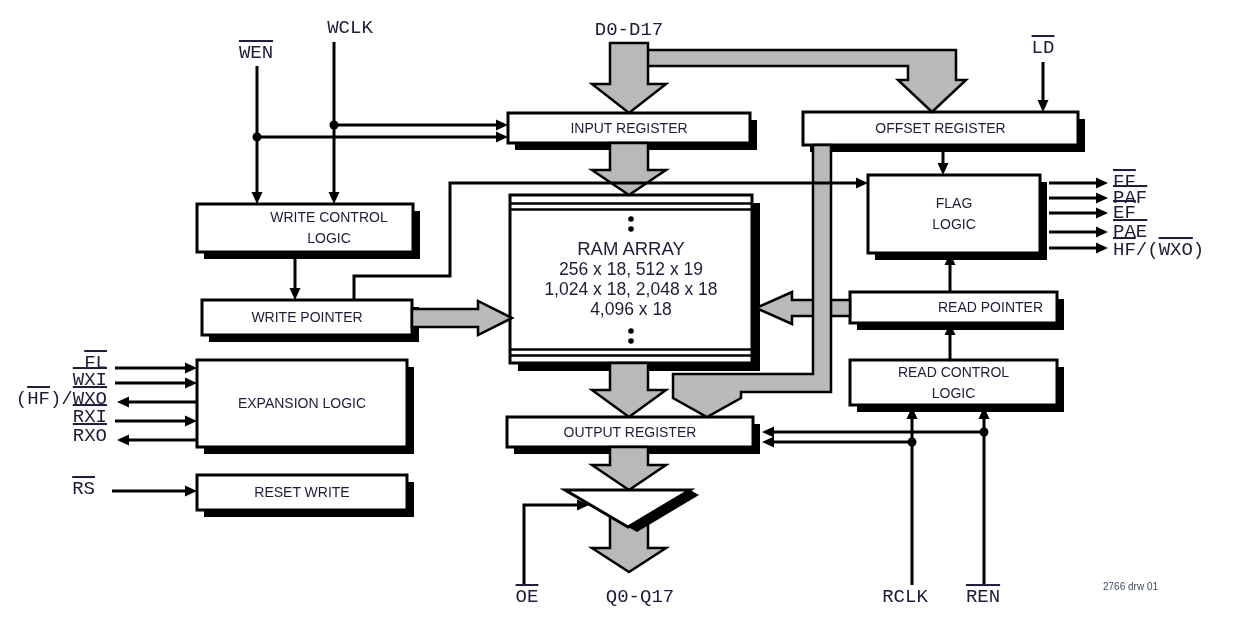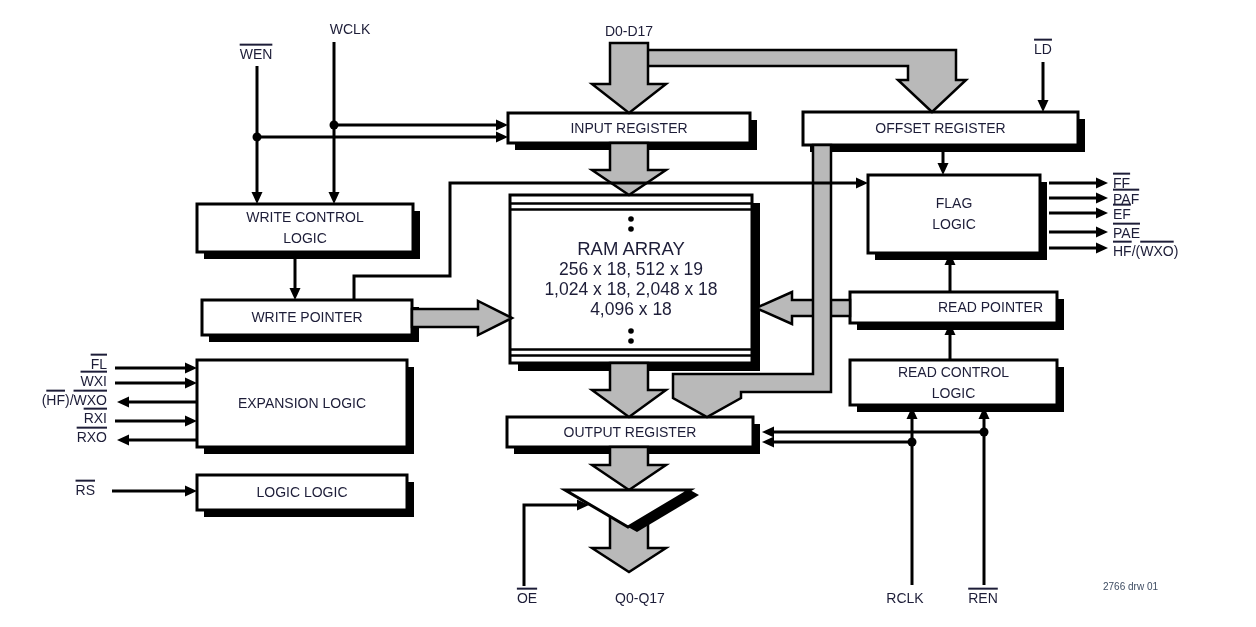--- a/index.html
+++ b/index.html
@@ -14,22 +14,22 @@
          font-family:"Liberation Sans",sans-serif;overflow:hidden;}
   .stage svg{position:absolute;left:0;top:0;}
   .grayshape{fill:var(--arrow-fill);stroke:var(--line);stroke-width:2.5;stroke-linejoin:miter;}
   .wire{stroke:var(--line);stroke-width:3;fill:none;}
   .ah{fill:var(--line);stroke:none;}
   .box-shadow{fill:var(--line);stroke:none;}
   .box-face{fill:#ffffff;stroke:var(--line);stroke-width:3;}
   .inner{stroke:var(--line);stroke-width:2.5;}
   .dot{fill:var(--line);stroke:none;}
   .tri-face{fill:#ffffff;stroke:var(--line);stroke-width:3;stroke-linejoin:miter;}
-  .lbl{position:absolute;font-size:14px;font-weight:400;color:var(--text);
-       white-space:nowrap;line-height:1.05;}
+  .lbl{position:absolute;font-size:19px;font-weight:400;color:var(--text);
+       white-space:nowrap;line-height:1.05;font-family:Liberation Mono, monospace;}
   .c{transform:translate(-50%,-50%);}
   .l{transform:translate(0,-50%);}
   .r{transform:translate(-100%,-50%);}
   .ov{text-decoration:overline;text-decoration-thickness:1.8px;}
   .blk{position:absolute;display:flex;flex-direction:column;align-items:center;
        justify-content:center;text-align:center;font-size:14px;font-weight:400;
        color:var(--text);line-height:21px;white-space:nowrap;}
   .blk.ram{line-height:20px;font-size:17.5px;}
   .blk.ram .first{font-size:18.5px;}
   .footnote{position:absolute;font-size:10px;color:var(--footnote-text);white-space:nowrap;}
@@ -240,38 +240,38 @@
 <div class="blk" style="left:508px;top:113px;width:242px;height:30px;">
   <span>INPUT REGISTER</span>
 </div>
 <div class="blk" style="left:803px;top:112px;width:275px;height:33px;">
   <span>OFFSET REGISTER</span>
 </div>
 <div class="blk" style="left:868px;top:175px;width:172px;height:78px;">
   <span>FLAG</span>
   <span>LOGIC</span>
 </div>
-<div class="blk" style="left:197px;top:204px;width:216px;height:48px;">
+<div class="blk" style="left:197px;top:204px;width:216px;height:48px;padding-left:24px;">
   <span>WRITE CONTROL</span>
   <span>LOGIC</span>
 </div>
 <div class="blk" style="left:202px;top:300px;width:210px;height:35px;">
   <span>WRITE POINTER</span>
 </div>
 <div class="blk ram" style="left:510px;top:195px;width:242px;height:168px;">
   <span class="first">RAM ARRAY</span>
   <span>256 x 18, 512 x 19</span>
   <span>1,024 x 18, 2,048 x 18</span>
   <span>4,096 x 18</span>
 </div>
 <div class="blk" style="left:197px;top:360px;width:210px;height:87px;">
   <span>EXPANSION LOGIC</span>
 </div>
 <div class="blk" style="left:197px;top:475px;width:210px;height:35px;">
-  <span>LOGIC LOGIC</span>
+  <span>RESET WRITE</span>
 </div>
 <div class="blk" style="left:507px;top:417px;width:246px;height:30px;">
   <span>OUTPUT REGISTER</span>
 </div>
 <div class="blk" style="left:850px;top:292px;width:207px;height:31px;margin-left:37px;">
   <span>READ POINTER</span>
 </div>
 <div class="blk" style="left:850px;top:360px;width:207px;height:45px;">
   <span>READ CONTROL</span>
   <span>LOGIC</span>

